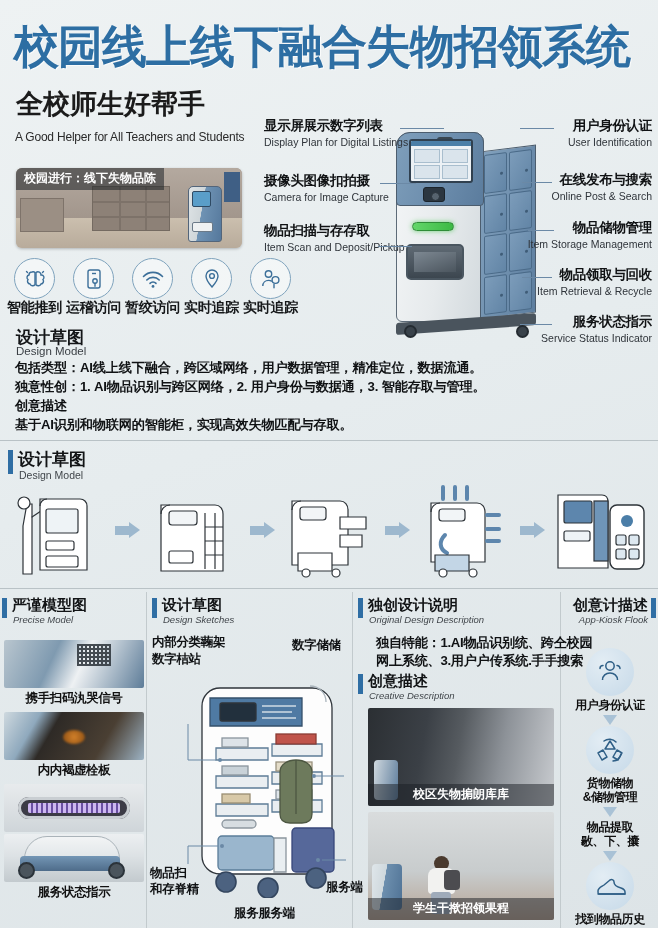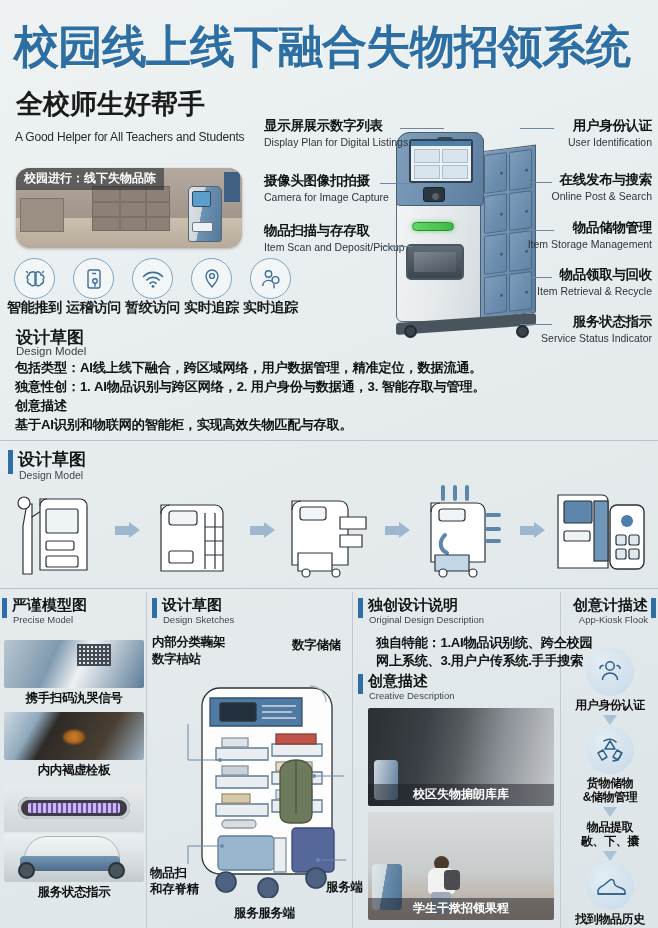--- a/index.html
+++ b/index.html
@@ -34,21 +34,21 @@
   }
   .sub-en {
     position: absolute; left: 15px; top: 130px;
     font-size: 12px; color: #2a2a2a; letter-spacing: -.2px;
   }
 
   
   .hero-photo {
     position: absolute; left: 16px; top: 168px;
     width: 226px; height: 80px;
-    border-radius: 14px; overflow: hidden;
+    border-radius: 6px; overflow: hidden;
     background: linear-gradient(180deg,#9c9189 0%, #ab9f95 55%, #c3b9ad 100%);
     box-shadow: 0 1px 3px rgba(0,0,0,.25);
   }
   .hp-wall { position:absolute; left:0; top:0; right:0; height:62%;
     background: linear-gradient(180deg,#b4a99f,#a2968c); }
   .hp-floor { position:absolute; left:0; bottom:0; right:0; height:38%;
     background: linear-gradient(180deg,#cbbfae,#b8ab9b); }
   .hp-shelf {
     position:absolute; left:76px; top:18px; width:78px; height:45px;
     background:#8d8177; border:1px solid #746a61;
@@ -140,21 +140,21 @@
   .sec .cn {
     position:absolute; left:10px; top:0; font-size:17px; font-weight:bold; color:#121416;
     white-space:nowrap;
   }
   .sec .en {
     position:absolute; left:11px; top:21px; font-size:10.5px; color:#41464b;
     white-space:nowrap;
   }
   .sec.small .bar { height:20px; }
   .sec.small .cn { font-size:15px; }
-  .sec.small .en { top:18px; font-size:9.5px; }
+  .sec.small .en { top:18px; font-size:9.5px;font-style:italic; }
   .sec.rightal .bar { left:auto; right:0; }
   .sec.rightal .cn { left:auto; right:8px; }
   .sec.rightal .en { left:auto; right:8px; }
 
   
   .callout { position:absolute; }
   .callout .c-cn {
     font-size:13.5px; font-weight:bold; color:#101214; white-space:nowrap;
     letter-spacing:-.3px;
   }

